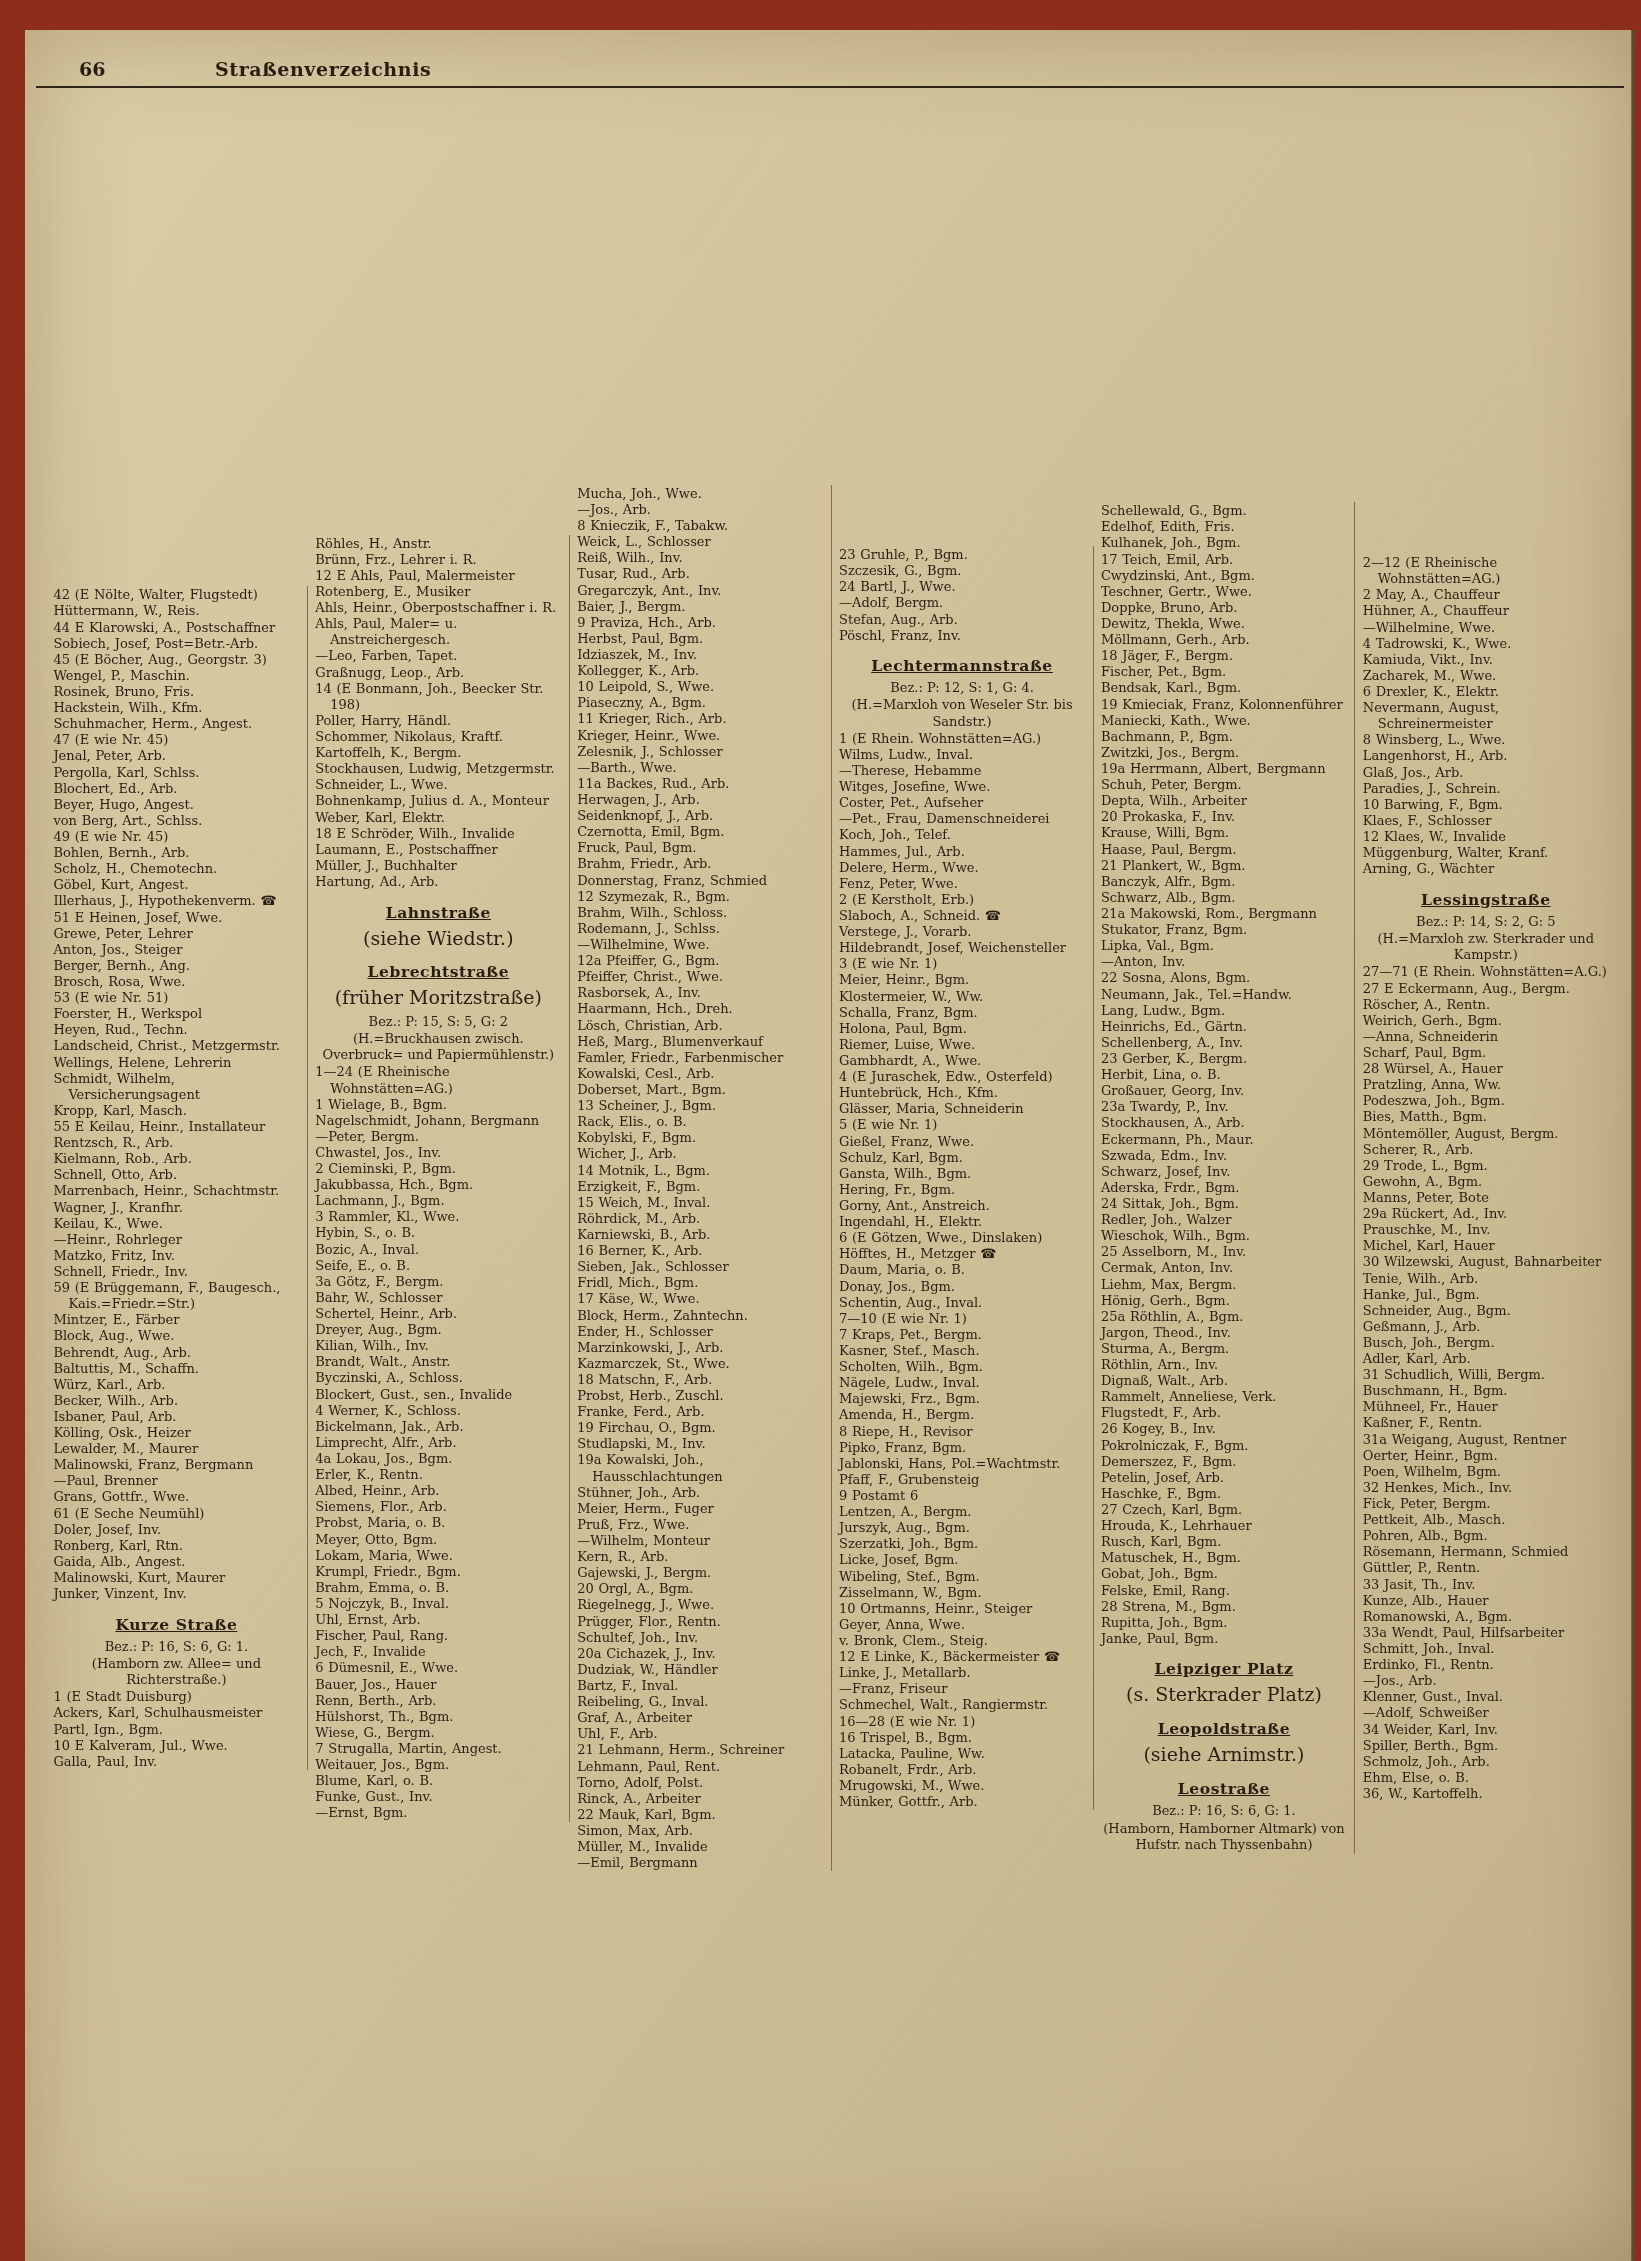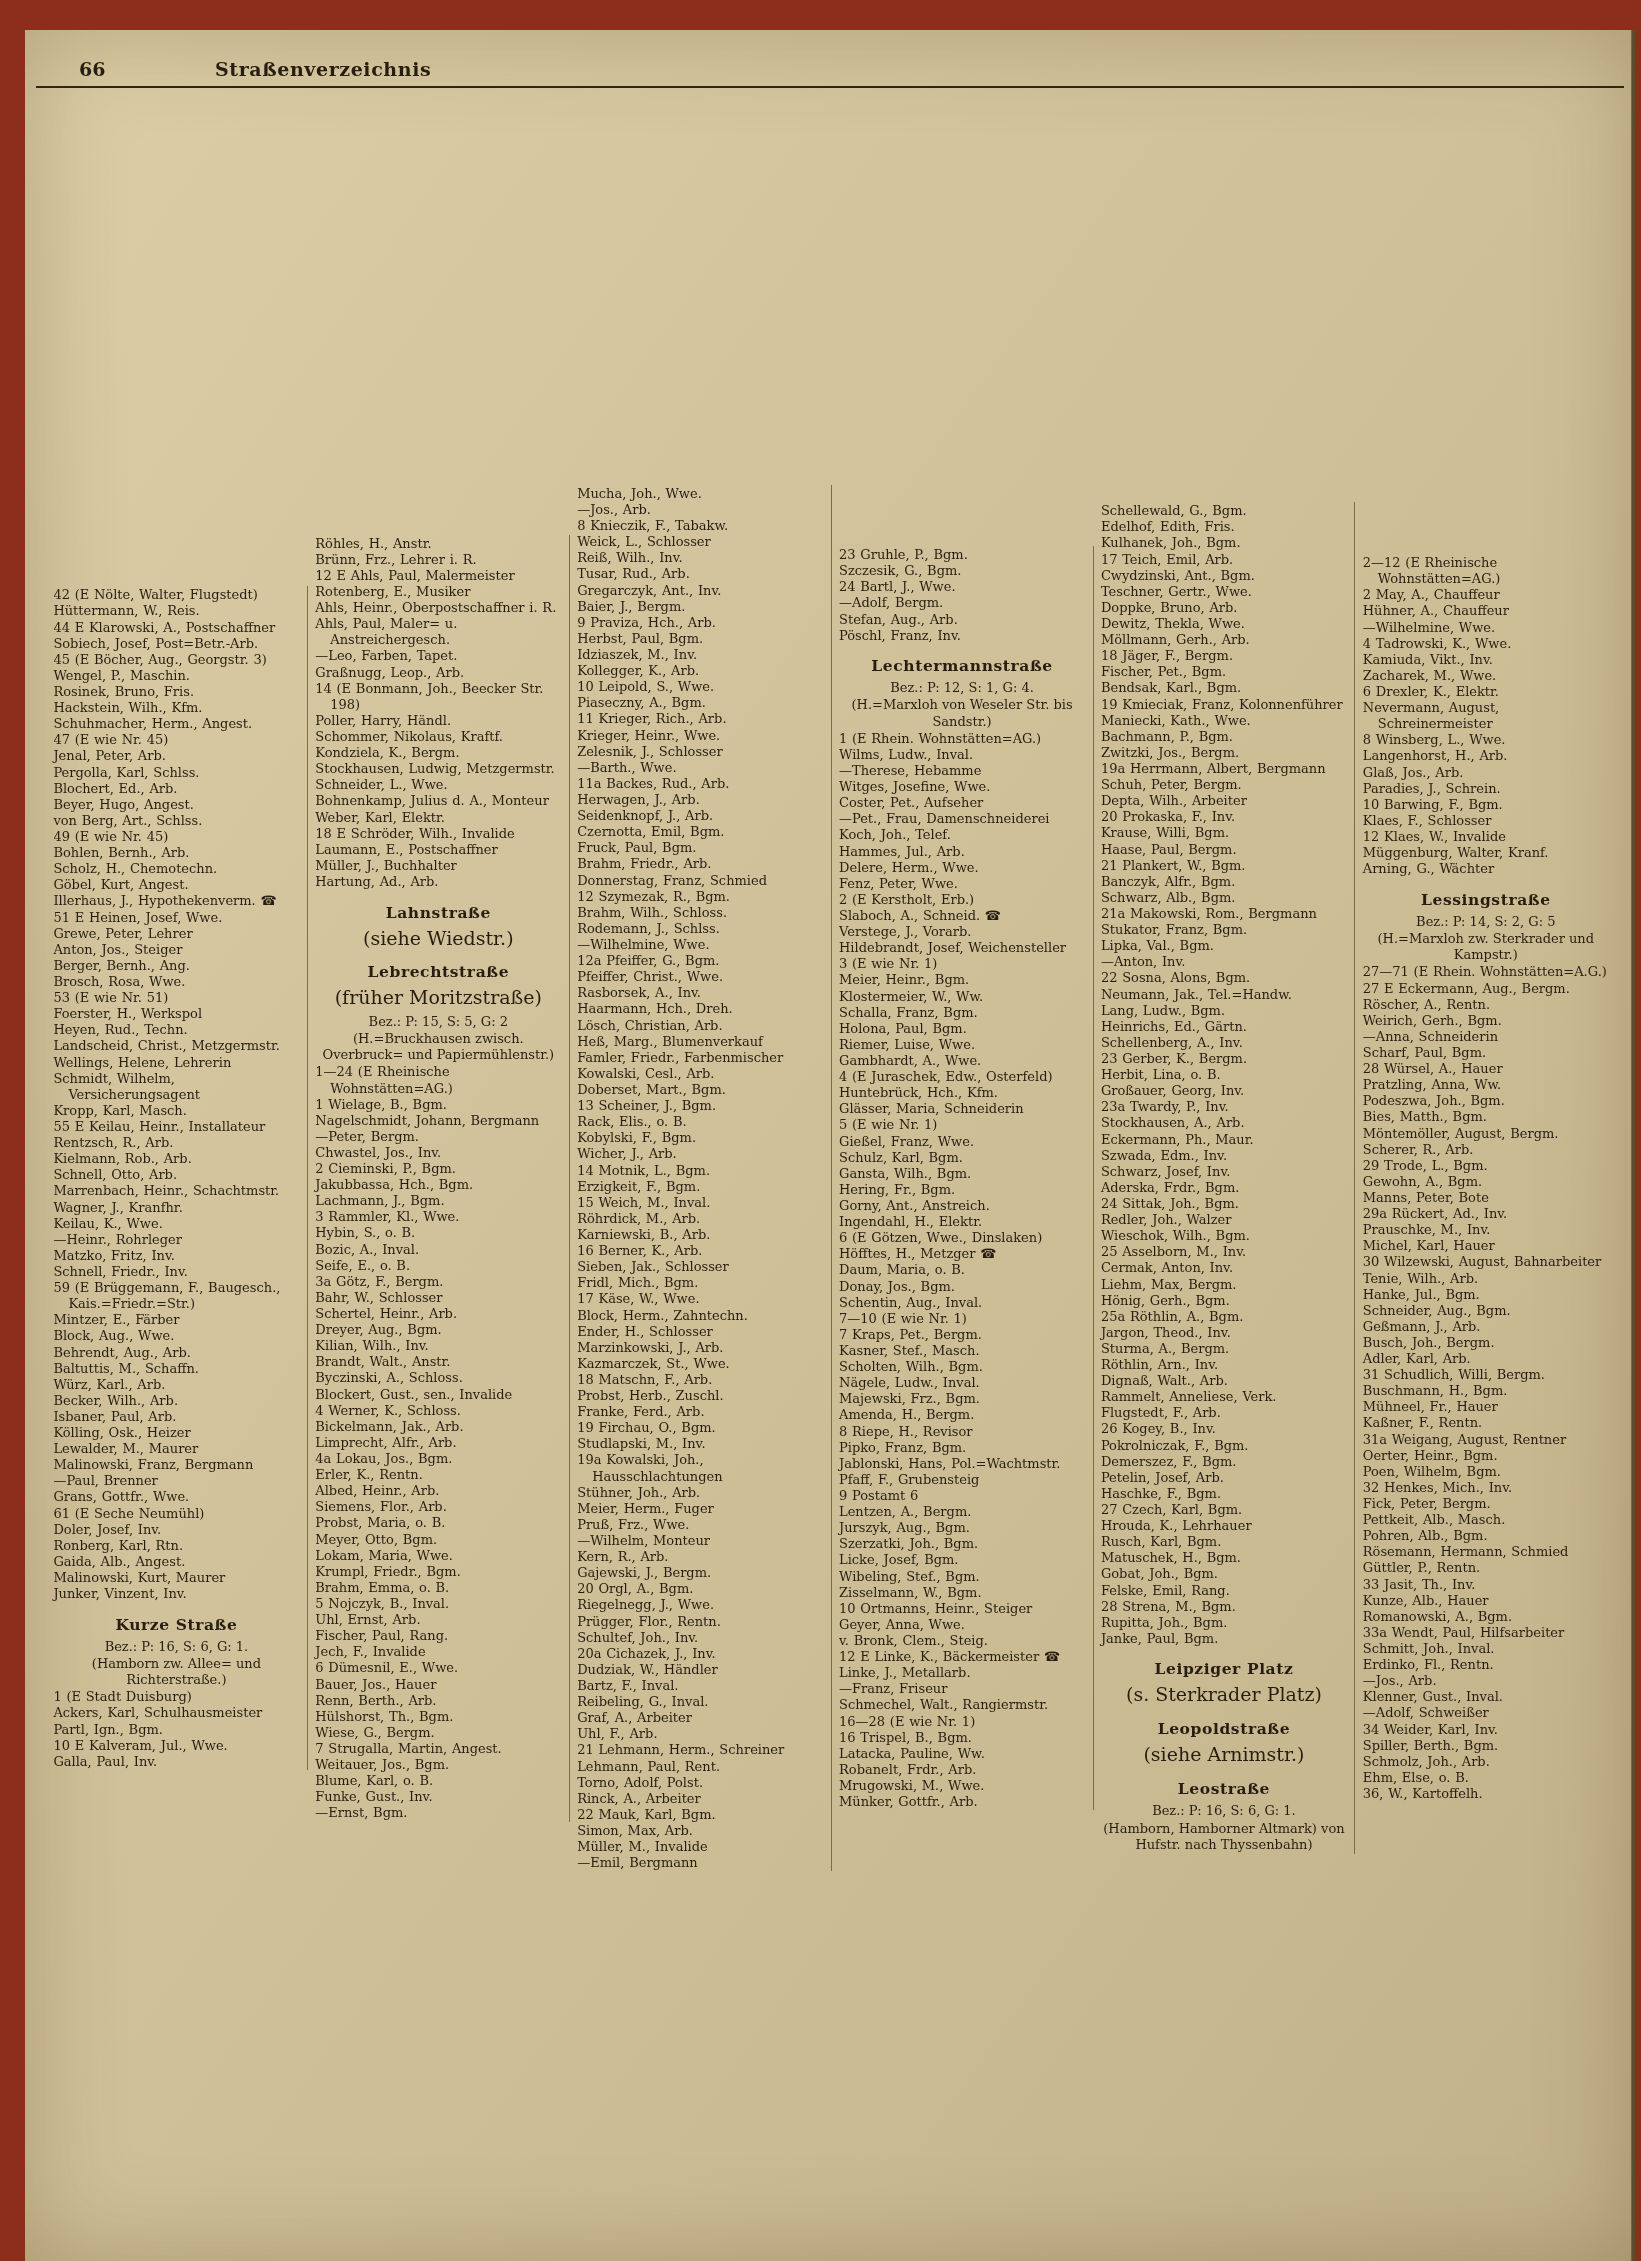--- a/index.html
+++ b/index.html
@@ -37,21 +37,21 @@
     overflow:hidden;
   }
   .col:last-child { border-right:none; }
   p.entry {
     font-size:13px; line-height:1.24;
     padding-left:15px; text-indent:-15px;
     word-spacing:0.6px;
   }
   p.heading {
     text-align:center; font-weight:bold; font-size:15.5px;
-    margin:12.4px 0 5px; letter-spacing:0.6px;
+    margin:12.4px 0 5px; letter-spacing:0.6px;text-decoration:underline;
   }
   p.note { text-align:center; font-size:19px; line-height:1.24; margin:0 0 3.7px; }
   p.meta { text-align:center; font-size:13px; line-height:1.24; margin:0 0 1.2px; }
 </style>
 </head>
 <body>
 
 <div class="paper">
   <div class="page-header">
     <span class="num">66</span>
@@ -134,21 +134,21 @@
         <p class="entry">Brünn, Frz., Lehrer i. R.</p>
         <p class="entry">12 E Ahls, Paul, Malermeister</p>
         <p class="entry">Rotenberg, E., Musiker</p>
         <p class="entry">Ahls, Heinr., Oberpostschaffner i. R.</p>
         <p class="entry">Ahls, Paul, Maler= u. Anstreichergesch.</p>
         <p class="entry">—Leo, Farben, Tapet.</p>
         <p class="entry">Graßnugg, Leop., Arb.</p>
         <p class="entry">14 (E Bonmann, Joh., Beecker Str. 198)</p>
         <p class="entry">Poller, Harry, Händl.</p>
         <p class="entry">Schommer, Nikolaus, Kraftf.</p>
-        <p class="entry">Kondziela, K., Bergm.</p>
+        <p class="entry">Kartoffelh, K., Bergm.</p>
         <p class="entry">Stockhausen, Ludwig, Metzgermstr.</p>
         <p class="entry">Schneider, L., Wwe.</p>
         <p class="entry">Bohnenkamp, Julius d. A., Monteur</p>
         <p class="entry">Weber, Karl, Elektr.</p>
         <p class="entry">18 E Schröder, Wilh., Invalide</p>
         <p class="entry">Laumann, E., Postschaffner</p>
         <p class="entry">Müller, J., Buchhalter</p>
         <p class="entry">Hartung, Ad., Arb.</p>
         <p class="heading">Lahnstraße</p>
         <p class="note">(siehe Wiedstr.)</p>

